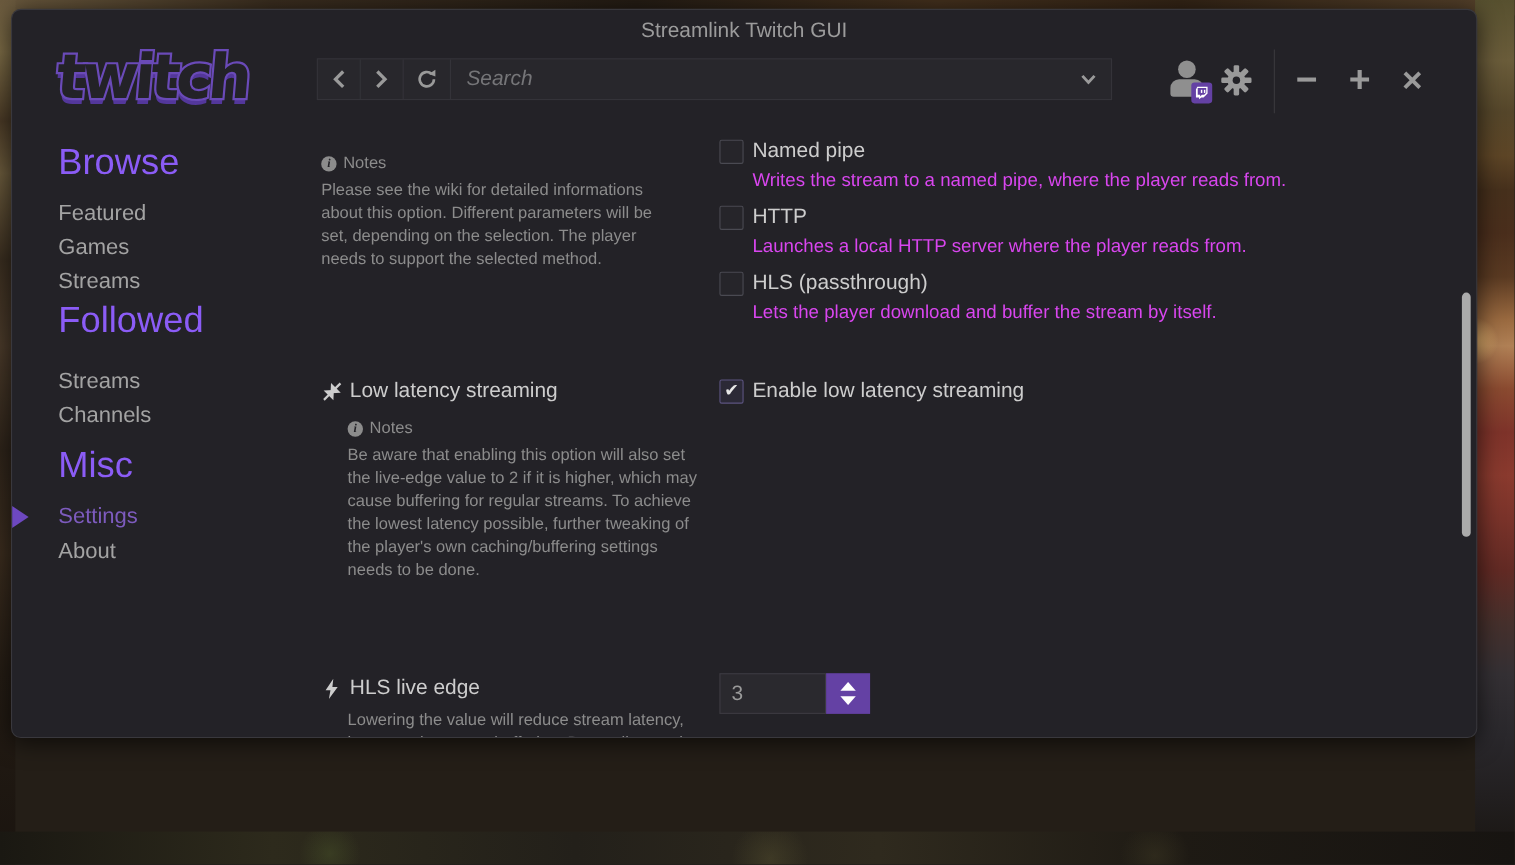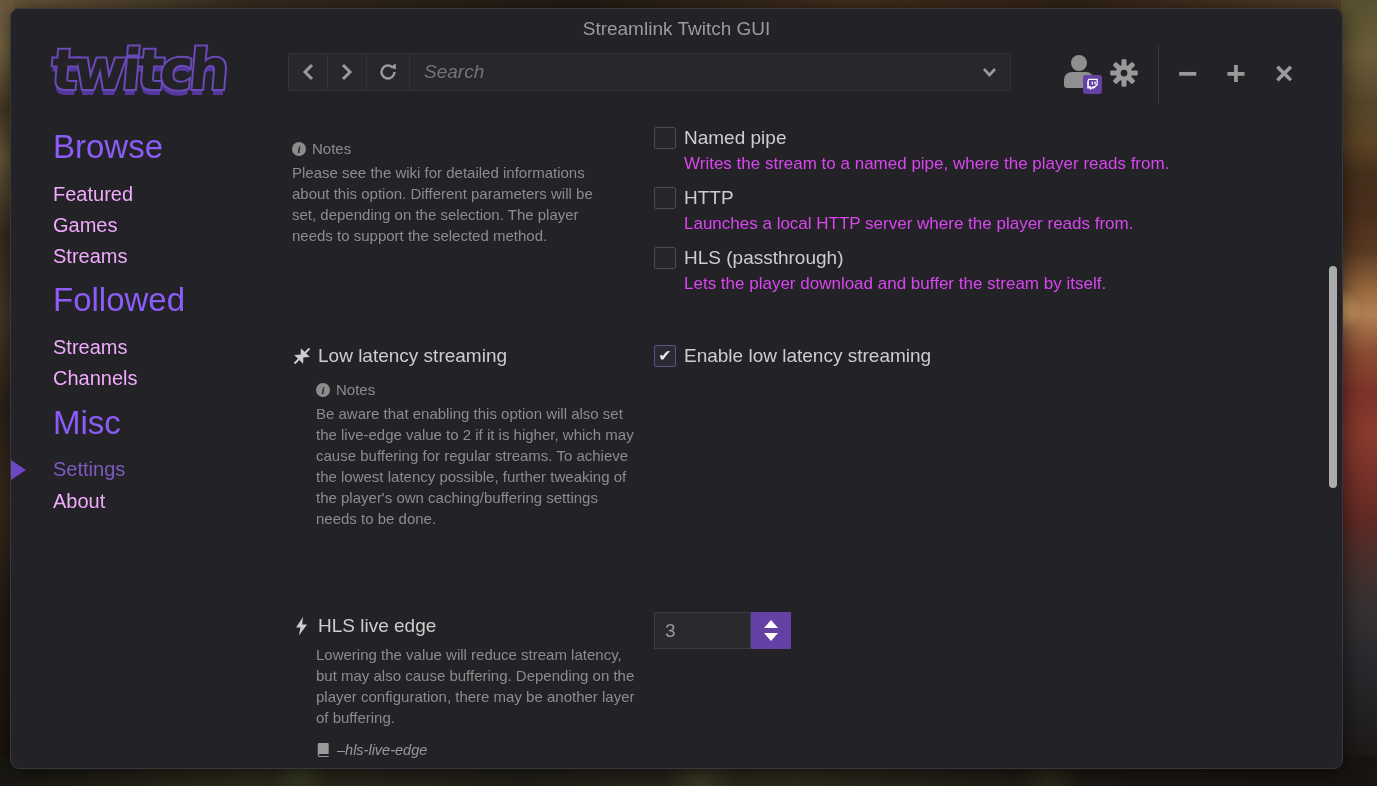--- a/index.html
+++ b/index.html
@@ -16,21 +16,21 @@
       radial-gradient(circle 30px at 0px 310px, rgba(230,180,110,.85), rgba(230,180,110,0) 70%),
       linear-gradient(180deg,#57502f 0%,#6a5c3a 7%,#55462a 13%,#5d4526 18%,#46301c 22%,#4a2e1c 27%,#5a3a22 32%,#9a6a40 37%,#b08055 40%,#8a4a30 45%,#7e332a 50%,#8a3a2e 55%,#7a332a 60%,#622a24 66%,#46302c 72%,#343034 78%,#2a282c 85%,#221f20 92%,#18140f 100%); }
   .bg-bottom { position:absolute; left:0; bottom:0; width:100%; height:30px;
     background:
       radial-gradient(circle 40px at 300px 20px, rgba(70,80,40,.5), transparent 70%),
       radial-gradient(circle 50px at 700px 25px, rgba(90,85,50,.4), transparent 70%),
       radial-gradient(circle 45px at 1050px 22px, rgba(60,55,35,.5), transparent 70%),
       linear-gradient(90deg,#1a1812,#2d2a1c 18%,#23201a 38%,#2f2a1e 58%,#1e1a14 78%,#171411 100%); }
 
   
-  .window { position:absolute; left:10px; top:8px; width:1333px; height:761px;
+  .window { position:absolute; left:10px; top:8px; width:1333px; height:663px;
     background:#232227; border:1px solid #39383d; border-radius:9px;
     box-shadow:0 3px 22px rgba(0,0,0,.65); overflow:hidden; }
 
   .titlebar { position:absolute; left:0; top:0; width:100%; height:38px; }
   .window-title { position:absolute; left:0; right:0; top:9px; text-align:center;
     font-size:19px; color:#9b9b9b; }
 
   
   .logo { position:absolute; left:30px; top:24px; }
 
@@ -57,21 +57,21 @@
   .hdr-divider { position:absolute; left:1147px; top:36px; width:1px; height:58px; background:#3a393e; }
   .winctl { position:absolute; top:44px; width:44px; height:40px; display:flex; align-items:center;
     justify-content:center; color:#9a9a9a; font-weight:bold; cursor:pointer; }
   .winctl.min { left:1155px; font-size:34px; }
   .winctl.max { left:1203px; font-size:34px; }
   .winctl.close { left:1251px; font-size:32px; }
 
   
   .sidebar { position:absolute; left:0; top:105px; width:270px; height:644px; }
   .side-header { position:absolute; left:42px; font-size:33px; font-weight:400; color:#8b5cf6; }
-  .side-item { position:absolute; left:42px; font-size:20px; color:#f0abfc; cursor:pointer; }
+  .side-item { position:absolute; left:42px; font-size:20px; color:#a3a3a3; cursor:pointer; }
   .side-item.active { color:#7d5bbe; }
   .active-arrow { position:absolute; left:0px; width:0; height:0;
     border-left:15px solid #6d48c0; border-top:10px solid transparent; border-bottom:10px solid transparent; }
 
   
   .lblock { position:absolute; left:281px; width:352px; }
   .lblock .title-row { display:flex; align-items:center; gap:7px; }
   .lblock .block-icon { width:19px; display:flex; justify-content:center; }
   .lblock .block-title { font-size:19px; color:#cdcdcd; }
   .lblock .block-desc { margin:7px 0 0 24px; width:322px; font-size:15px; line-height:21px; color:#8c8c8c; }
@@ -198,21 +198,21 @@
   <div class="winctl close">
     <span>×</span>
   </div>
 
   <div class="sidebar">
     <div class="side-header" style="top:14px">Browse</div>
     <div class="side-item" style="top:69px">Featured</div>
     <div class="side-item" style="top:100px">Games</div>
     <div class="side-item" style="top:131px">Streams</div>
 
-    <div class="side-header" style="top:167px">Followed</div>
+    <div class="side-header" style="top:158px">Followed</div>
     <div class="side-item" style="top:222px">Streams</div>
     <div class="side-item" style="top:253px">Channels</div>
 
     <div class="side-header" style="top:290px">Misc</div>
     <div class="active-arrow" style="top:346px"></div>
     <div class="side-item active" style="top:344px">Settings</div>
     <div class="side-item" style="top:376px">About</div>
   </div>
 
   <div class="lblock" style="top:131px">

